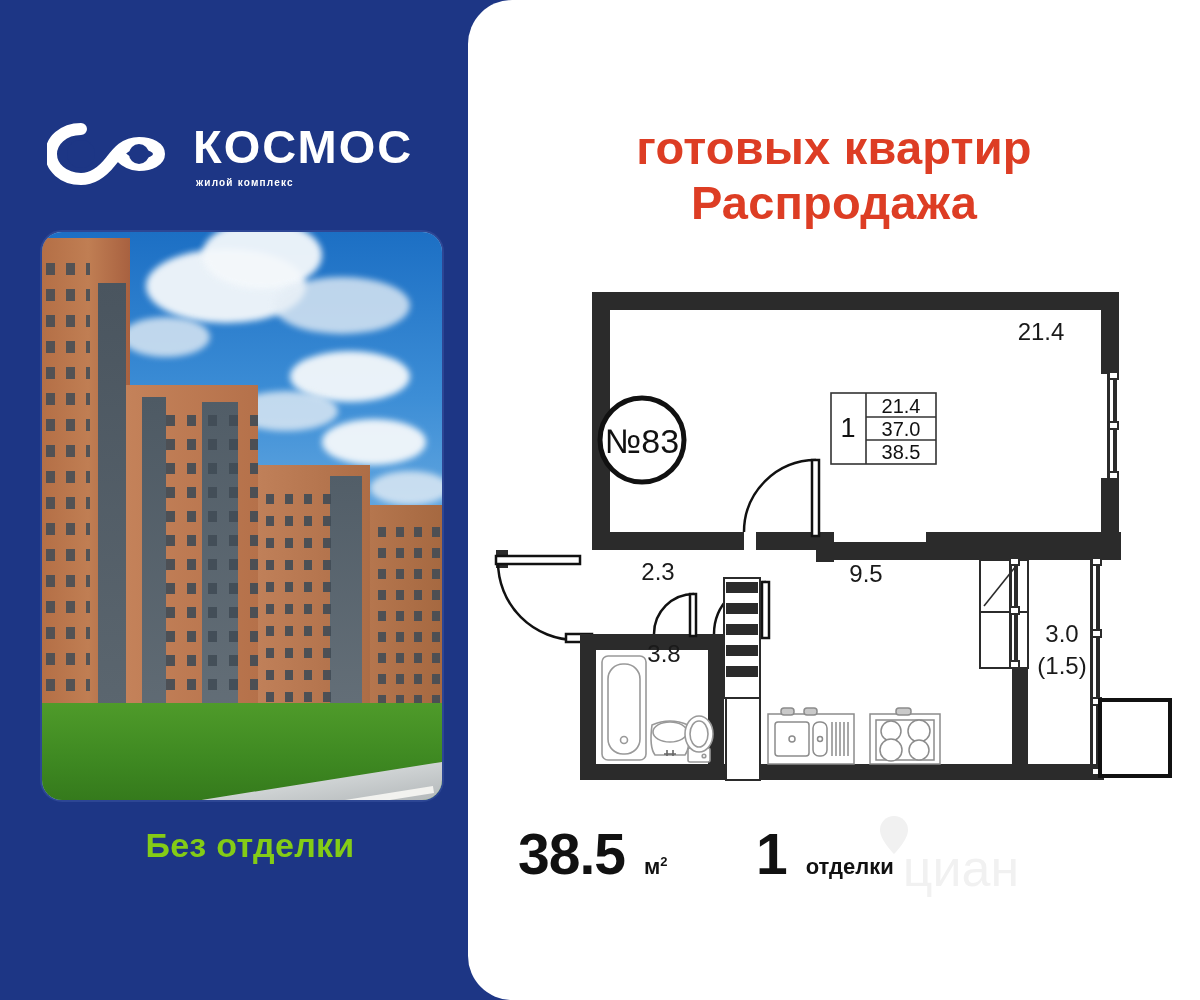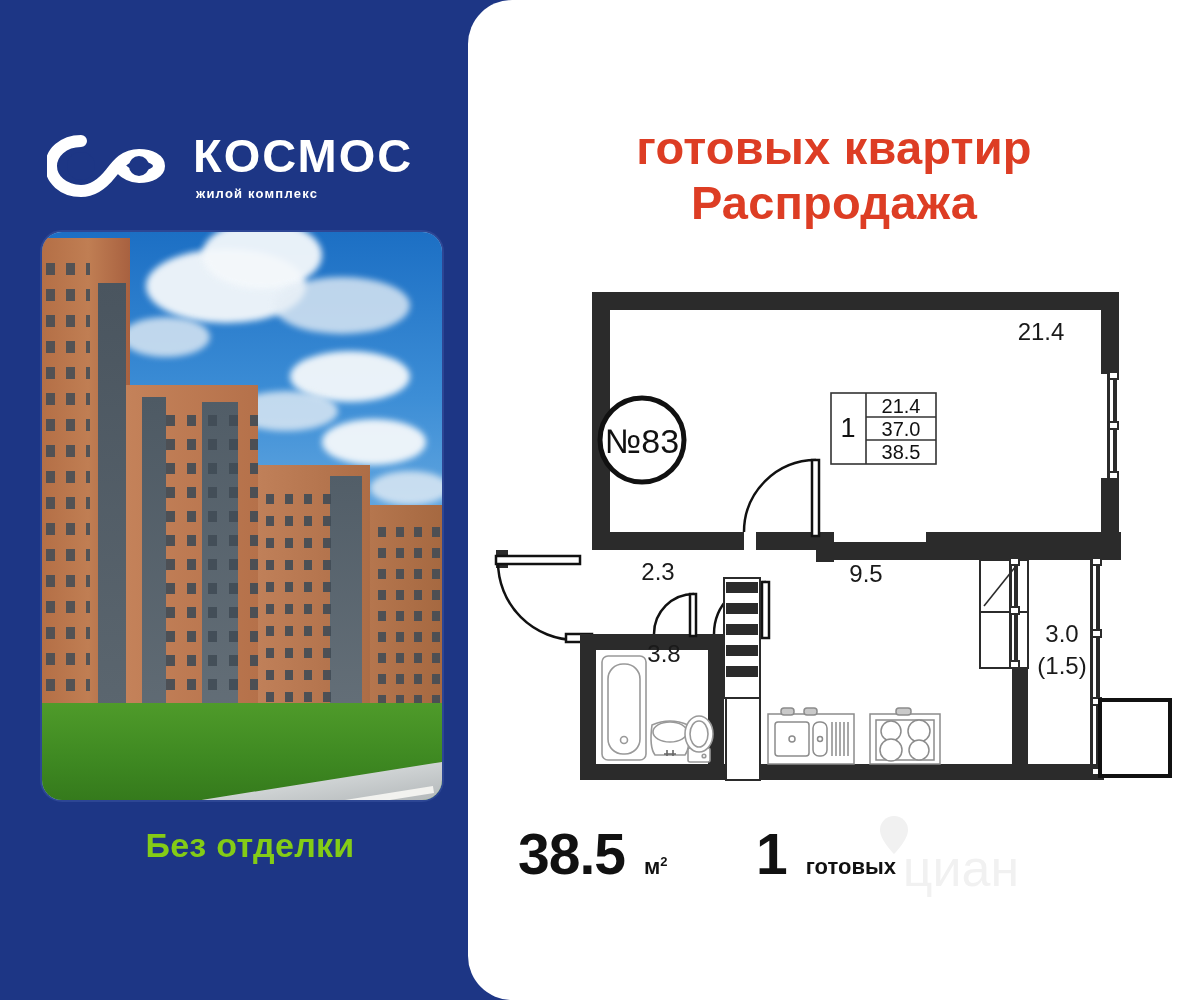--- a/index.html
+++ b/index.html
@@ -10,30 +10,30 @@
   }
   #root{position:relative;width:1200px;height:1000px;}
 
   
   .blue-panel{
     position:absolute;left:0;top:0;width:500px;height:1000px;
     background:#1d3685;
   }
   .logo-wrap{
     position:absolute;left:47px;top:123px;width:400px;height:86px;
-    display:flex;align-items:center;
+    display:flex;
   }
   .logo-mark{width:128px;height:62px;flex:0 0 auto;}
   .logo-text{margin-left:18px;display:flex;flex-direction:column;align-items:flex-start;}
   .logo-title{
     color:#ffffff;font-size:47px;font-weight:bold;letter-spacing:2px;line-height:1;
     font-family:"Liberation Sans",sans-serif;
   }
   .logo-sub{
-    color:#ffffff;font-size:13px;font-weight:bold;letter-spacing:1.2px;
+    color:#ffffff;font-size:10px;font-weight:bold;letter-spacing:1.2px;
     margin-top:7px;margin-left:3px;
   }
 
   .photo-frame{
     position:absolute;left:40px;top:230px;width:400px;height:568px;
     border-radius:22px;overflow:hidden;
     border:2px solid #2d4694;
     background:#8ab4e0;
   }
   .photo{position:absolute;inset:0;overflow:hidden;}
@@ -349,21 +349,21 @@
       </svg>
     </div>
 
     <div class="stats">
       <div class="stat s-area">
         <span class="big">38.5</span>
         <span class="small"><span>м</span><span class="sup">2</span></span>
       </div>
       <div class="stat s-rooms">
         <span class="big">1</span>
-        <span class="small">готовых</span>
+        <span class="small">отделки</span>
       </div>
     </div>
 
     <svg class="watermark" viewBox="0 0 190 92">
       <path d="M28 8 a14 14 0 0 1 14 14 c0 10 -14 24 -14 24 s-14 -14 -14 -24 a14 14 0 0 1 14 -14z" fill="#111"></path>
       <text x="95" y="78" font-family="Liberation Sans, sans-serif" font-size="52" fill="#111" text-anchor="middle">циан</text>
     </svg>
 
   </div>
 </div>

